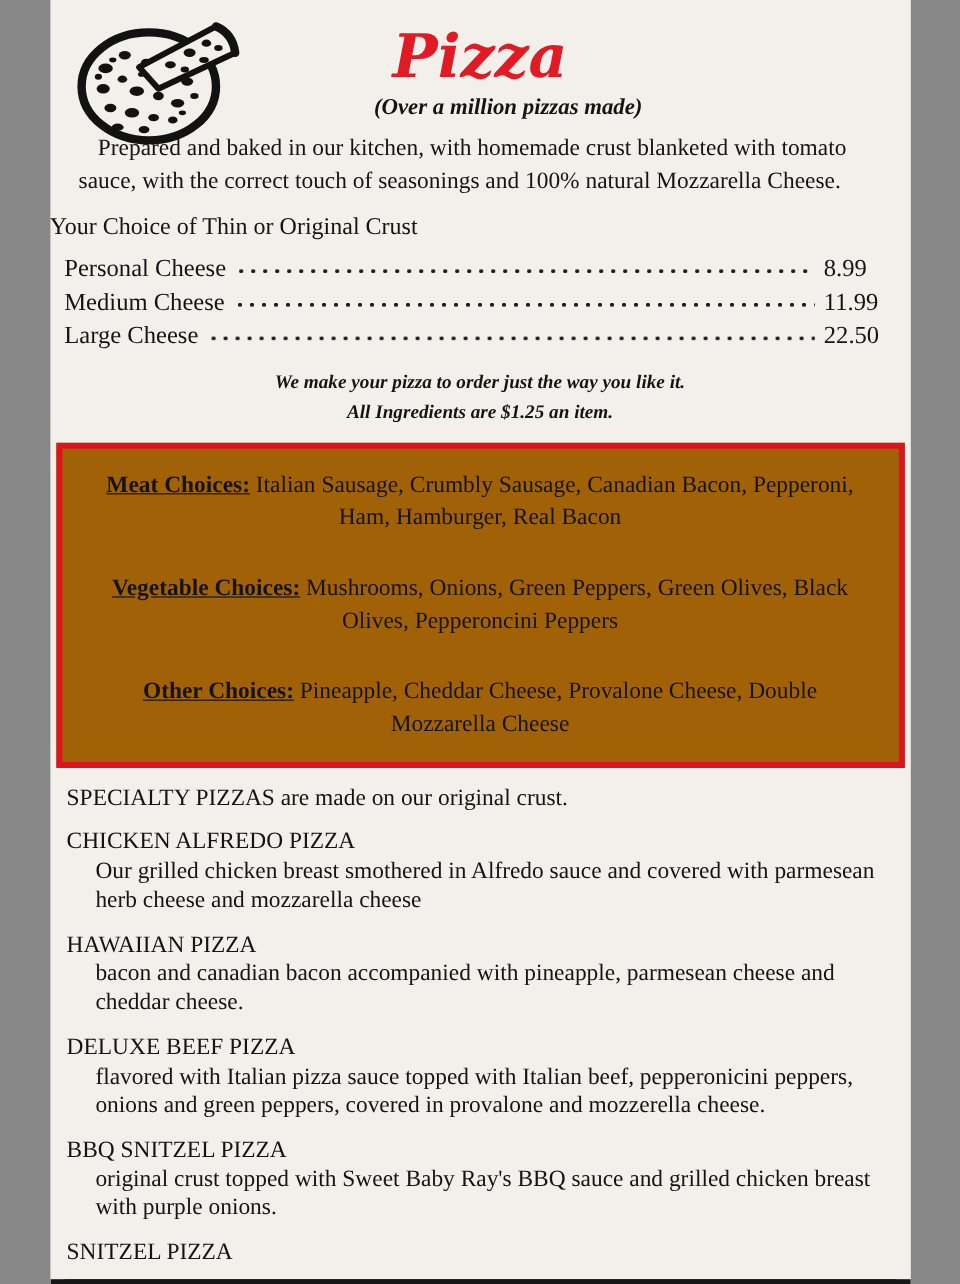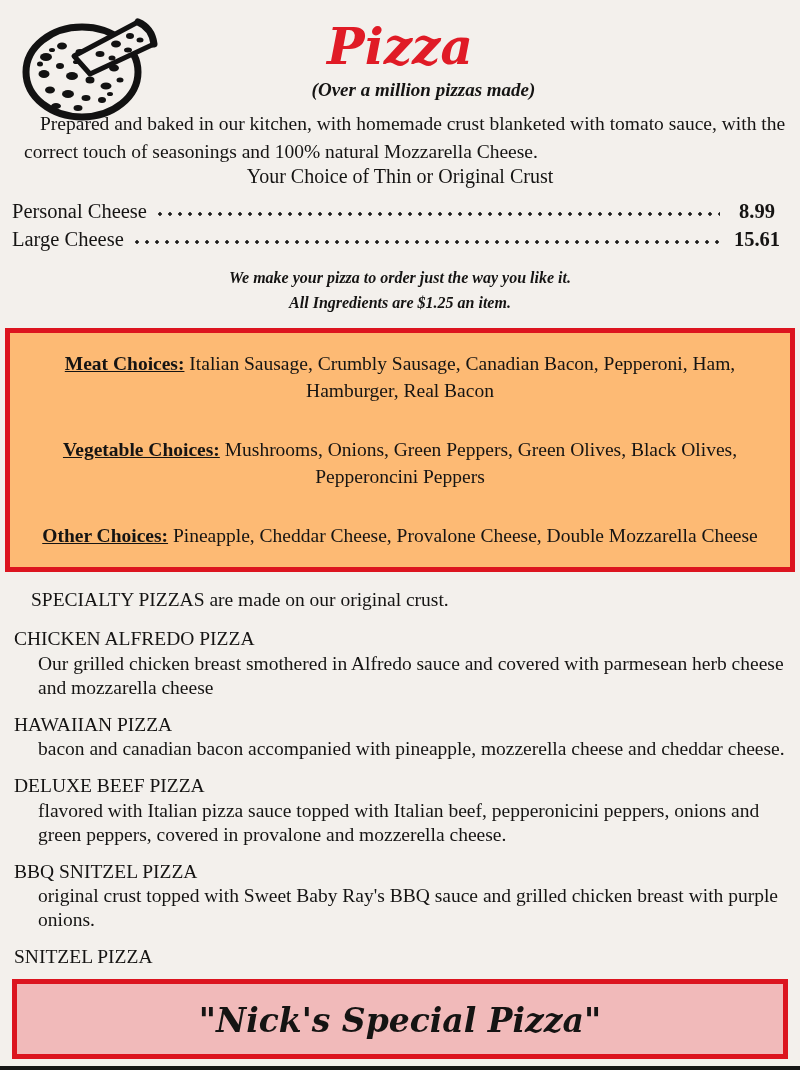--- a/index.html
+++ b/index.html
@@ -1,19 +1,19 @@
 <!DOCTYPE html>
 <html><head>
 <meta charset="utf-8">
 <style>
   html,body{margin:0;padding:0;}
   body{background:#888;}
   .page{
     position:relative;
-    width:800px;height:1070px;
+    width:717px;height:1070px;
     margin:0 auto;
     background:#f3f0ec;
     font-family:"Liberation Serif", serif;
     color:#151413;
     overflow:hidden;
   }
   
   .logo{
     position:absolute;left:16px;top:2px;width:152px;height:122px;
   }
@@ -27,56 +27,56 @@
   }
   .subtitle{
     font-weight:bold; font-style:italic;
     font-size:19px; margin-top:7px;padding-left:47px;
   }
   .intro{
     margin:9px 14px 0 24px;
     font-size:19.5px; line-height:1.42;
     text-indent:16px;
   }
-  .crust-line{ text-align:center; font-size:20px; }
+  .crust-line{ font-size:20px; margin-top:13px; }
 
   
   .price-list{ margin:12px 14px 0 12px; }
   .price-row{
     display:flex; align-items:baseline;
     font-size:20.5px; height:28px;
   }
   .dots{
     flex:1; height:12px; margin:0 8px;
     background-image:radial-gradient(circle, #1c1c1c 1.5px, transparent 1.9px);
     background-size:10px 6px;
     background-repeat:repeat-x;
     background-position:left bottom 1px;
   }
-  .price-val{ width:58px; text-align:center;font-weight:bold; }
+  .price-val{ width:58px; text-align:left; }
 
   .notes{ text-align:center; font-weight:bold; font-style:italic;
           font-size:16px; line-height:25px; margin-top:9px; }
 
   
   .red-box{
     margin:13px 5px 0 5px;
     border:5px solid #dc141f;
-    background:#fdba74;
+    background:#a16207;
     text-align:center;
     padding:17px 24px 18px 24px;
     font-size:19.5px; line-height:27px;
   }
   .red-box p{ margin:0; }
   .red-box p + p{ margin-top:32px; }
   .choice-label{ font-weight:bold; text-decoration:underline; }
 
   
   .specialty{ margin:15px 14px 0 14px; font-size:19.5px; }
-  .spec-intro{ margin:17px; }
+  .spec-intro{ margin:0; }
   .spec-item{ margin-top:14px; }
   .spec-name{ line-height:1.15; }
   .spec-desc{ line-height:1.23; margin-top:1px;margin-left:24px; }
 
   
   .nick-box{
     margin:11px 12px 0 12px;
     border:5px solid #dc141f;
     background:#f1baba;
     text-align:center;
@@ -156,23 +156,28 @@
 
   <div class="crust-line">Your Choice of Thin or Original Crust</div>
 
   <div class="price-list">
     <div class="price-row">
       <span>Personal Cheese</span>
       <span class="dots"></span>
       <span class="price-val">8.99</span>
     </div>
     <div class="price-row">
+      <span>Medium Cheese</span>
+      <span class="dots"></span>
+      <span class="price-val">11.99</span>
+    </div>
+    <div class="price-row">
       <span>Large Cheese</span>
       <span class="dots"></span>
-      <span class="price-val">15.61</span>
+      <span class="price-val">22.50</span>
     </div>
   </div>
 
   <div class="notes">
     <div>We make your pizza to order just the way you like it.</div>
     <div>All Ingredients are $1.25 an item.</div>
   </div>
 
   <div class="red-box">
     <p><span class="choice-label">Meat Choices:</span><span> Italian Sausage, Crumbly Sausage, Canadian Bacon, Pepperoni, Ham, Hamburger, Real Bacon</span></p>
@@ -182,21 +187,21 @@
 
   <div class="specialty">
     <p class="spec-intro">SPECIALTY PIZZAS are made on our original crust.</p>
 
     <div class="spec-item">
       <div class="spec-name">CHICKEN ALFREDO PIZZA</div>
       <div class="spec-desc">Our grilled chicken breast smothered in Alfredo sauce and covered with parmesean herb cheese and mozzarella cheese</div>
     </div>
     <div class="spec-item">
       <div class="spec-name">HAWAIIAN PIZZA</div>
-      <div class="spec-desc">bacon and canadian bacon accompanied with pineapple, mozzerella cheese and cheddar cheese.</div>
+      <div class="spec-desc">bacon and canadian bacon accompanied with pineapple, parmesean cheese and cheddar cheese.</div>
     </div>
     <div class="spec-item">
       <div class="spec-name">DELUXE BEEF PIZZA</div>
       <div class="spec-desc">flavored with Italian pizza sauce topped with Italian beef, pepperonicini peppers, onions and green peppers, covered in provalone and mozzerella cheese.</div>
     </div>
     <div class="spec-item">
       <div class="spec-name">BBQ SNITZEL PIZZA</div>
       <div class="spec-desc">original crust topped with Sweet Baby Ray's BBQ sauce and grilled chicken breast with purple onions.</div>
     </div>
     <div class="spec-item">

